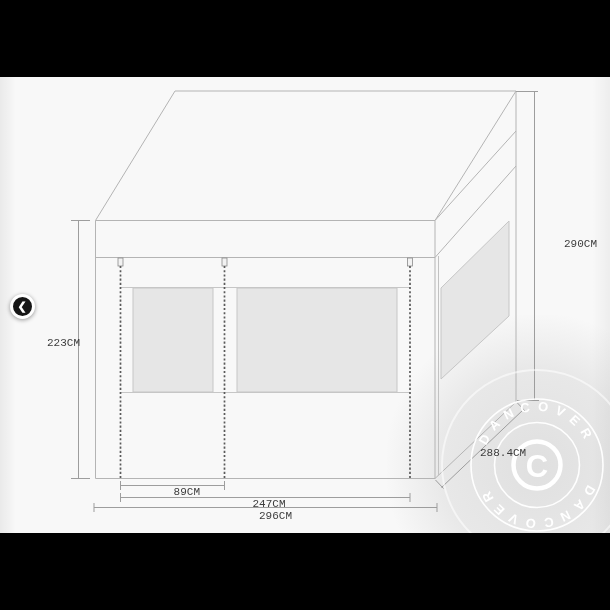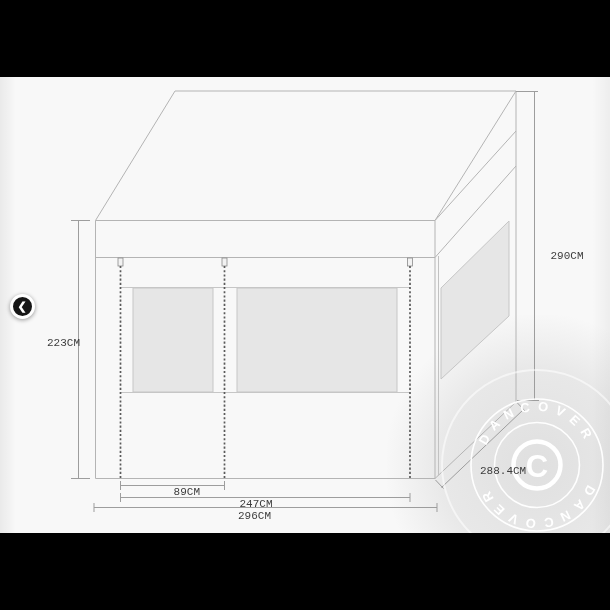--- a/index.html
+++ b/index.html
@@ -24,25 +24,25 @@
     background:radial-gradient(circle at 50% 50%, rgba(160,160,160,0.28) 0%, rgba(160,160,160,0.18) 45%, rgba(160,160,160,0) 72%);
   }
   svg.drawing{position:absolute;left:0;top:0;z-index:10;}
   .dim{
     position:absolute;z-index:20;
     font-family:"Liberation Mono","DejaVu Sans Mono", monospace;
     font-size:11px;line-height:11px;color:#3c3c3c;letter-spacing:0px;
     white-space:nowrap;
   }
   .dim-223{left:40px;top:338px;width:40px;text-align:right;}
-  .dim-290{left:537px;top:251px;width:60px;text-align:center;}
-  .dim-2884{left:480px;top:448px;width:60px;text-align:left;margin-top:18px;}
+  .dim-290{left:537px;top:239px;width:60px;text-align:right;}
+  .dim-2884{left:480px;top:448px;width:60px;text-align:left;}
   .dim-89{left:146px;top:487px;width:54px;text-align:right;}
-  .dim-247{left:229px;top:499px;width:54px;text-align:center;}
-  .dim-296{left:238px;top:511px;width:54px;text-align:left;}
+  .dim-247{left:242px;top:499px;width:54px;text-align:center;}
+  .dim-296{left:238px;top:511px;width:54px;text-align:right;}
   .nav-prev{
     position:absolute;left:10px;top:294px;width:25px;height:25px;z-index:40;
     border-radius:50%;background:#161616;border:3px solid #ffffff;
     box-shadow:0 1px 4px rgba(0,0,0,0.4);
     display:flex;align-items:center;justify-content:center;
     padding:0;cursor:pointer;box-sizing:border-box;
   }
   .nav-prev span{
     color:#ffffff;font-size:11px;line-height:1;font-weight:bold;
     transform:translateX(-0.5px);

